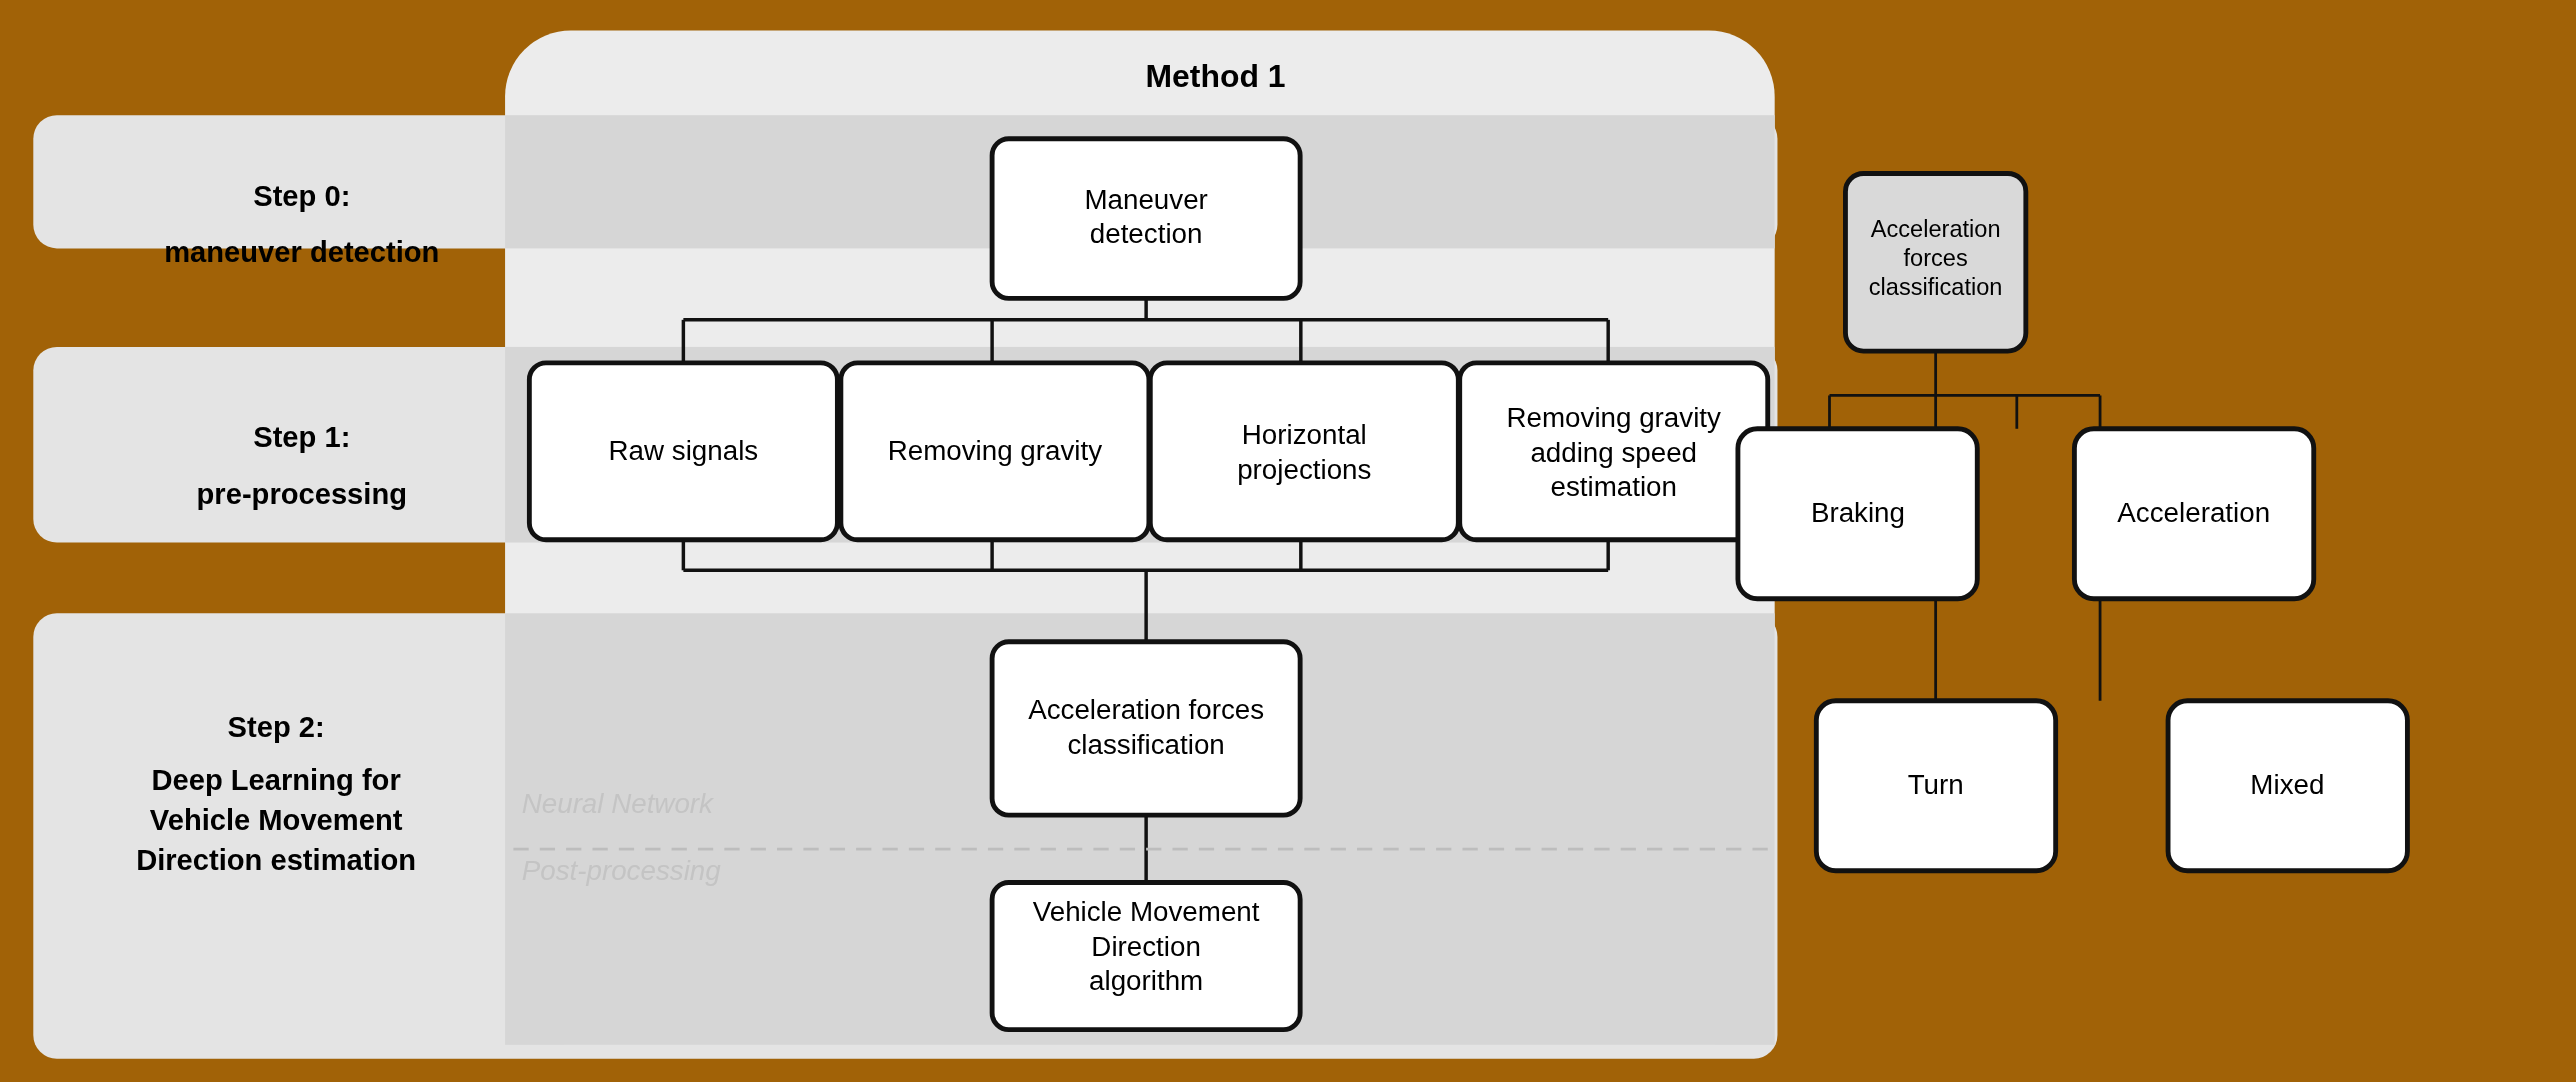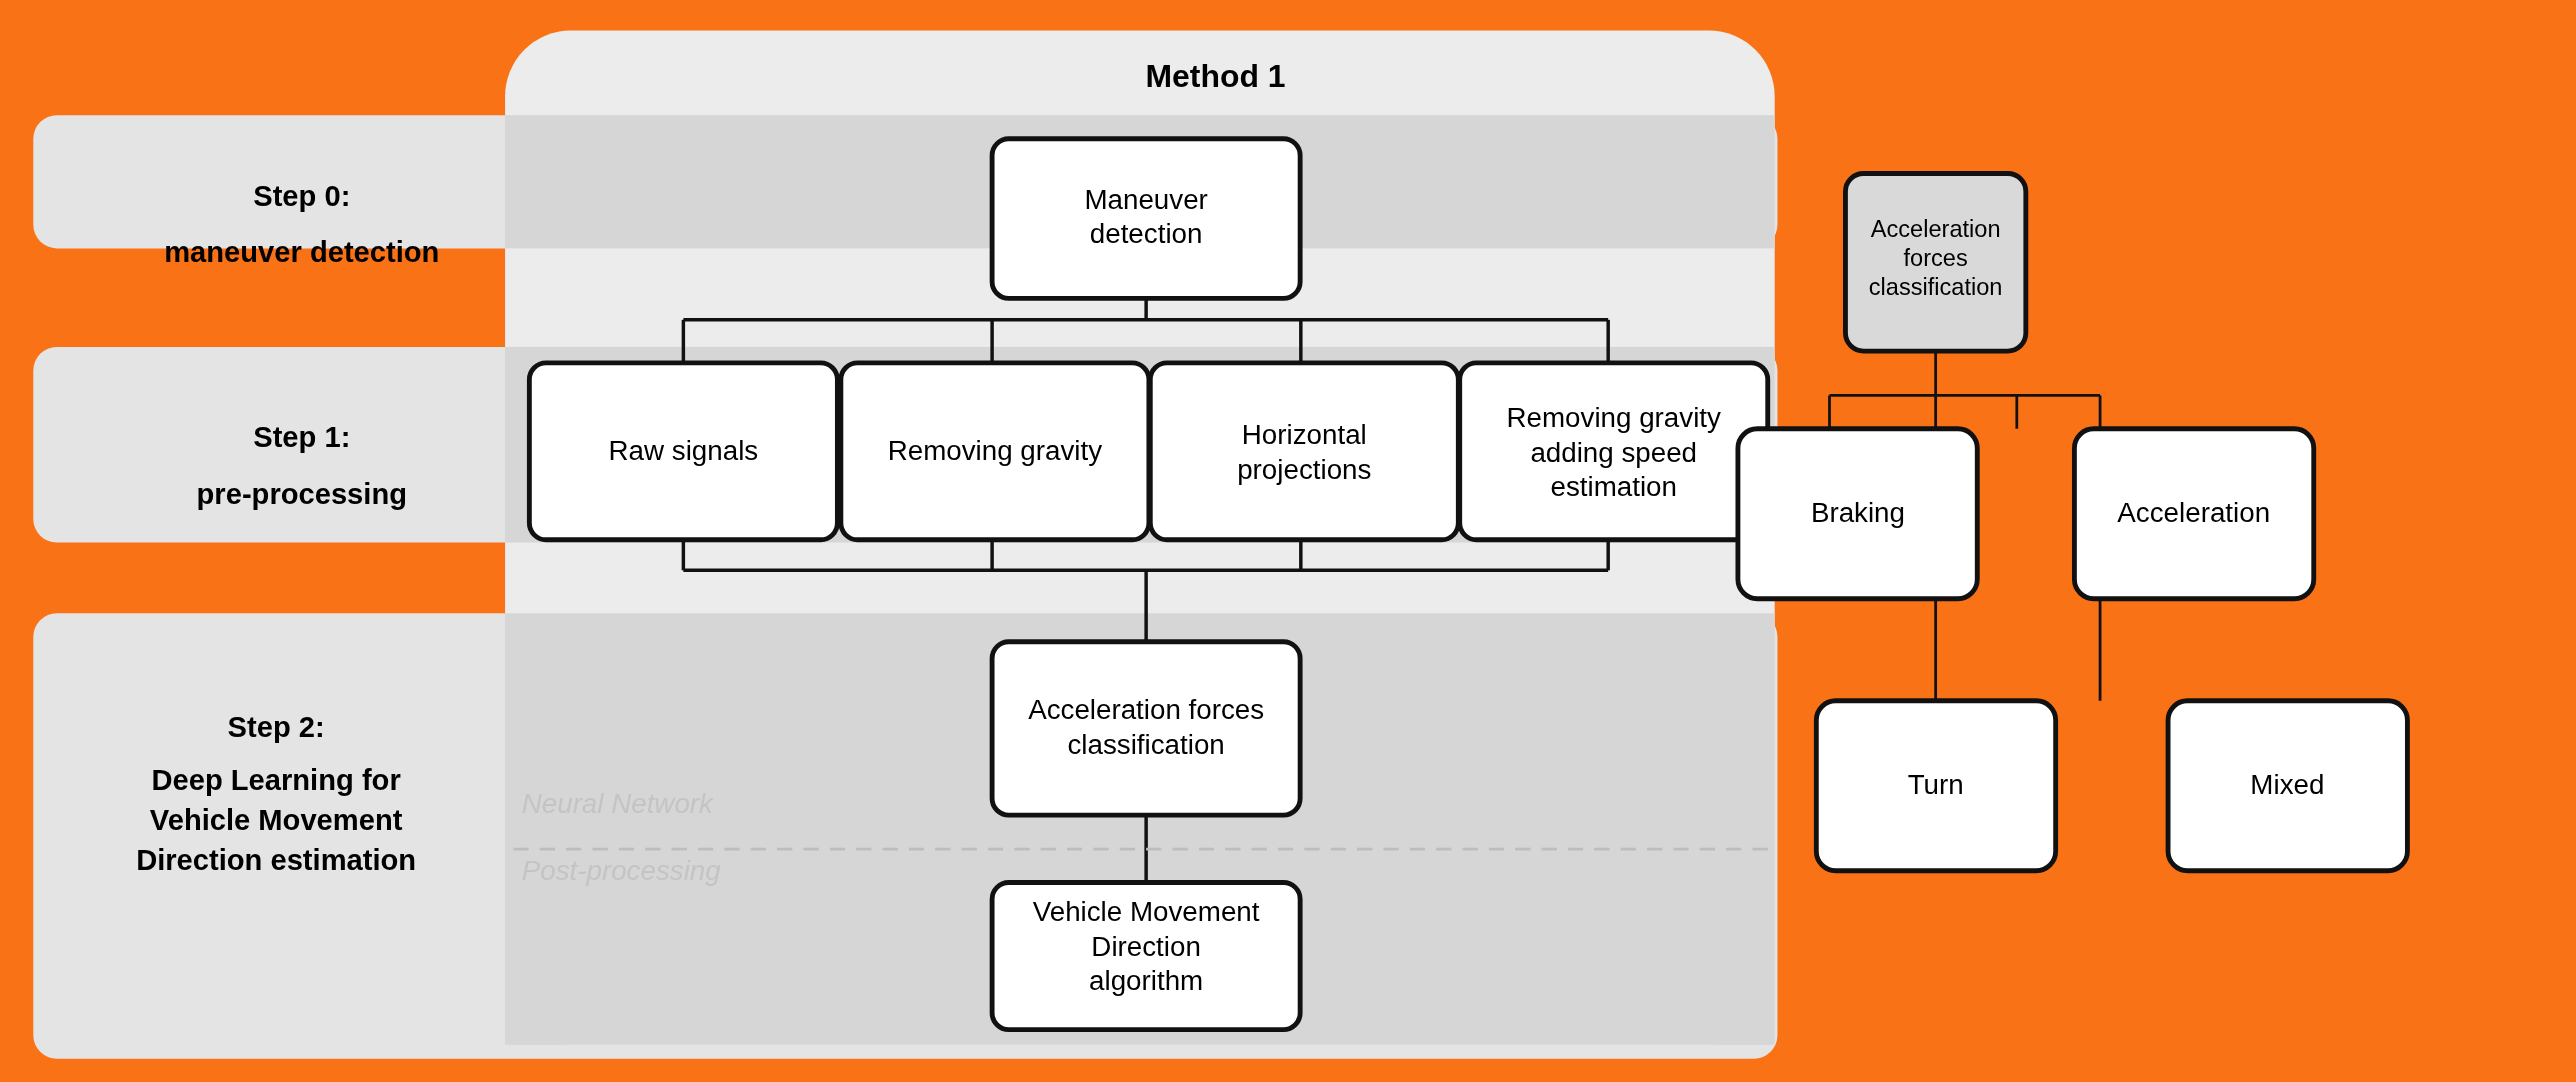--- a/index.html
+++ b/index.html
@@ -1,17 +1,17 @@
 <!DOCTYPE html>
 <html style="font-size:11px"><head>
 <meta charset="utf-8">
 <style>
   html,body{margin:0;padding:0;background:#ffffff;}
   body{font-family:"Liberation Sans", sans-serif;}
-  #stage{position:relative;width:2576px;height:1083px;background:#f97316;overflow:hidden;}
+  #stage{position:relative;width:2576px;height:1083px;background:#a16207;overflow:hidden;}
   #diagram{position:absolute;inset:0;width:2576px;height:1083px;}
   .nodeLabel{
     font-family:"Liberation Sans", sans-serif;
     fill:#000000;
     text-anchor:middle;
     dominant-baseline:middle;
   }
   .stepLabel{
     font-family:"Liberation Sans", sans-serif;
     font-weight:bold;

